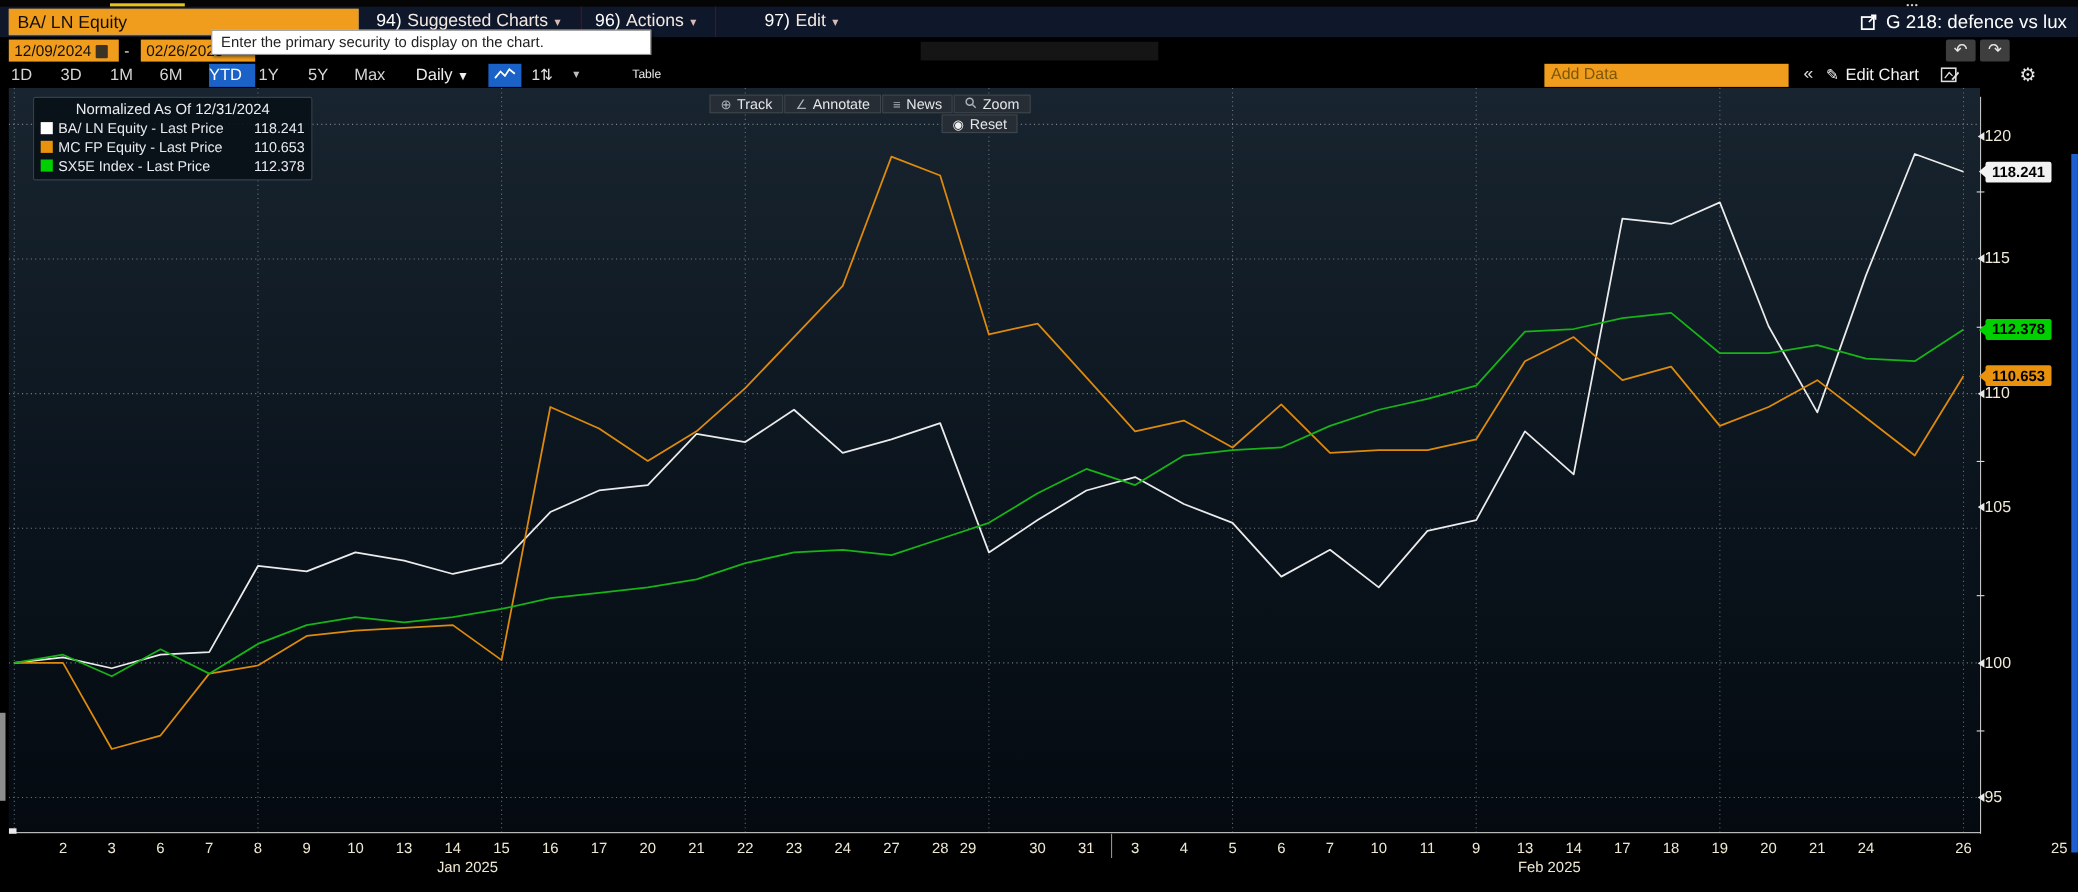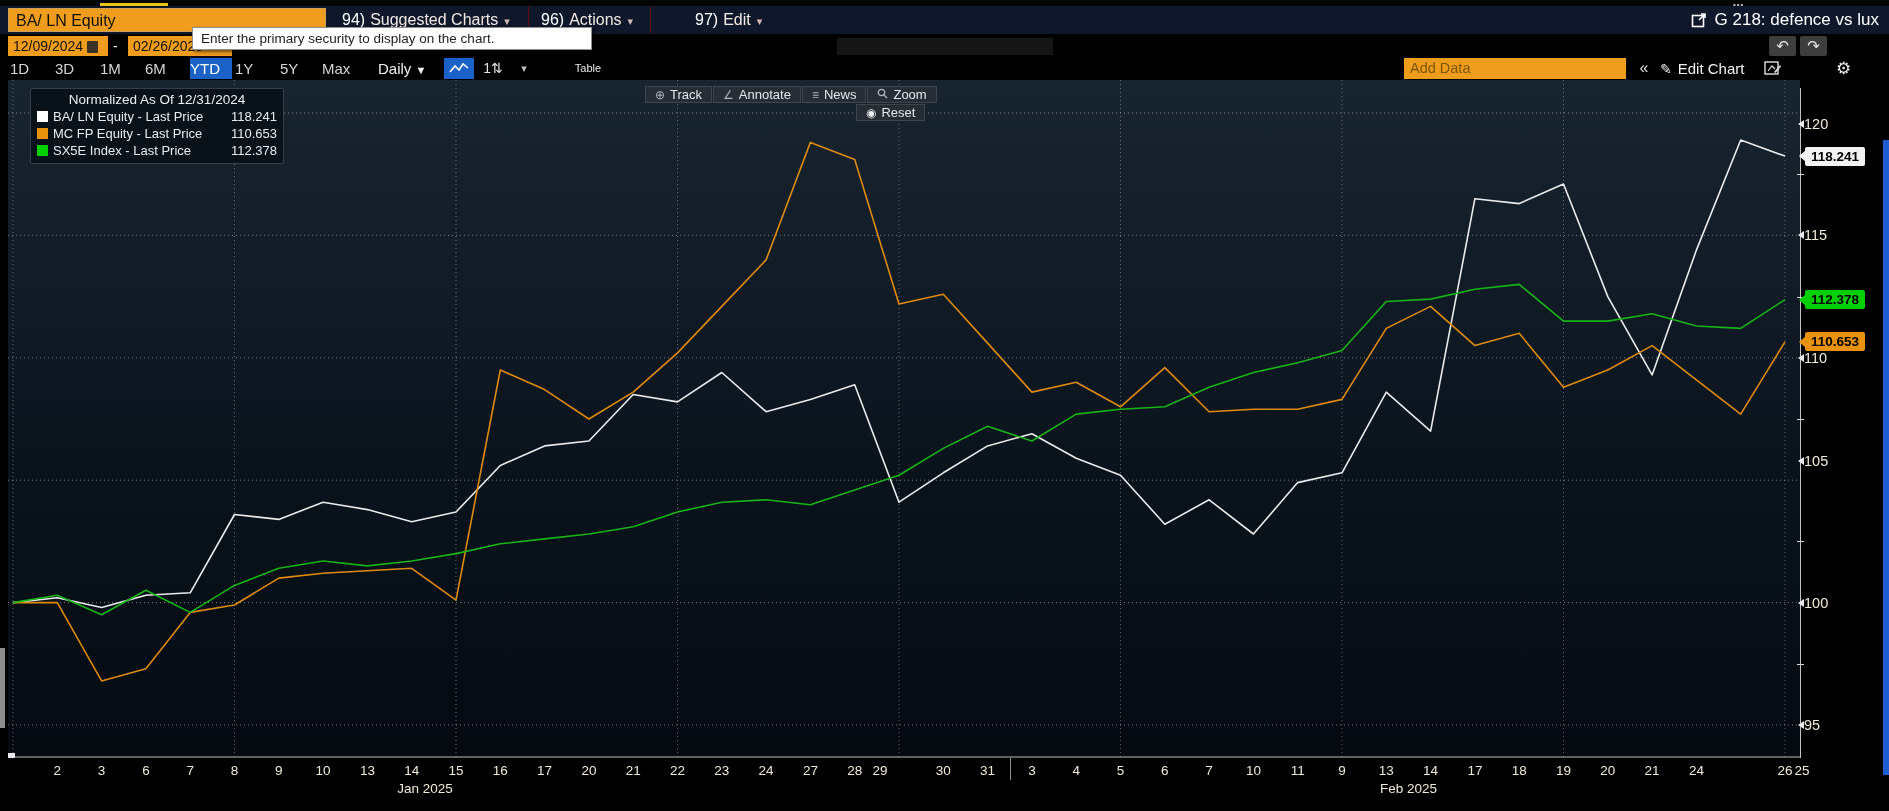--- a/index.html
+++ b/index.html
@@ -257,21 +257,21 @@
     <div class="xlab abs" style="left: 1297.7px;">11</div>
     <div class="xlab abs" style="left: 1342px;">9</div>
     <div class="xlab abs" style="left: 1386.3px;">13</div>
     <div class="xlab abs" style="left: 1430.6px;">14</div>
     <div class="xlab abs" style="left: 1474.9px;">17</div>
     <div class="xlab abs" style="left: 1519.2px;">18</div>
     <div class="xlab abs" style="left: 1563.5px;">19</div>
     <div class="xlab abs" style="left: 1607.8px;">20</div>
     <div class="xlab abs" style="left: 1652.1px;">21</div>
     <div class="xlab abs" style="left: 1696.4px;">24</div>
-    <div class="xlab abs" style="left: 1771px; margin-left: 16px;">25</div>
+    <div class="xlab abs" style="left: 1841px; margin-left: 16px;">25</div>
     <div class="xlab abs" style="left: 1785px;">26</div>
     <div class="monthlab abs" style="left: 425px;">Jan 2025</div>
     <div class="monthlab abs" style="left: 1408.45px;">Feb 2025</div>
   </div>
 <div id="monthsep" class="abs"></div>
 
 <div id="legend" class="abs">
   <div class="ltitle">Normalized As Of 12/31/2024</div>
   <div class="legend-row">
     <span class="sw" id="sw0" style="background: rgb(255, 255, 255);"></span>

